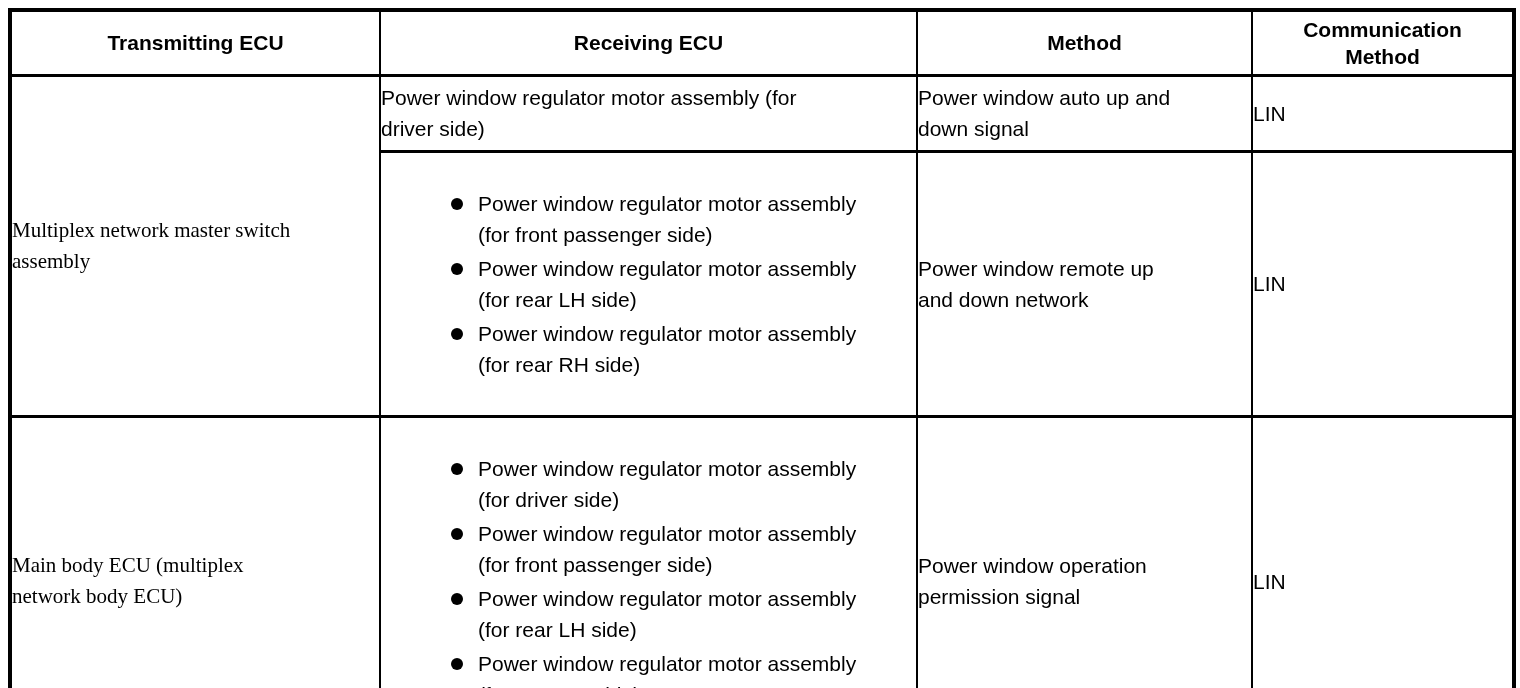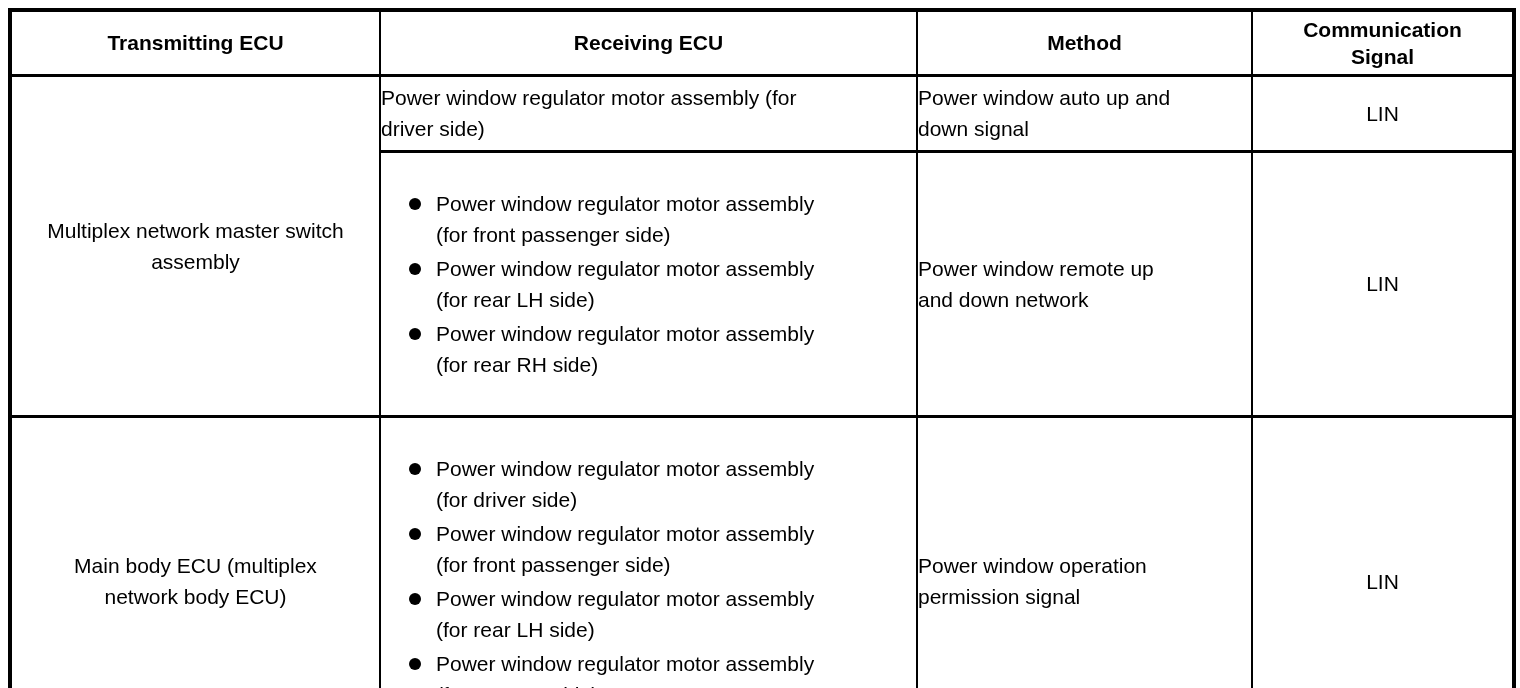--- a/index.html
+++ b/index.html
@@ -26,30 +26,30 @@
   }
   .doc-table thead th {
     font-weight: bold; text-align: center;
     line-height: 27px; height: 65px;
     padding: 0 6px;
   }
   tr.row-a { height: 76px; }
   tr.row-b { height: 198px; }
   tr.row-c { height: 260px; }
 
-  .cell-transmitting { padding: 2px 8px 2px 4px; text-align: center; }
+  .cell-transmitting { padding: 2px 8px 2px 4px; text-align: left; font-family: Liberation Serif, serif; }
   .cell-receiving-plain { padding: 2px 8px 2px 5px; text-align: left; }
   .cell-signal { padding: 2px 8px 2px 6px; text-align: left; }
-  .cell-method { text-align: center; }
+  .cell-method { }
 
   .bullet-list {
     display: flex; flex-direction: column; justify-content: center;
     gap: 3px; padding: 4px 6px 4px 0;
   }
-  .bullet-item { display: flex; align-items: flex-start; }
+  .bullet-item { display: flex; align-items: flex-start; margin-left: 42px; }
   .bullet-dot {
     flex: 0 0 auto;
     width: 12px; height: 12px; border-radius: 50%;
     background: #000;
     margin: 10px 15px 0 28px;
   }
   .bullet-text { white-space: pre-line; }
 </style>
 </head>
 <body>
@@ -60,21 +60,21 @@
     <col style="width:537px">
     <col style="width:335px">
     <col style="width:262px">
   </colgroup>
   <thead>
     <tr>
       <th>Transmitting ECU</th>
       <th>Receiving ECU</th>
       <th>Method</th>
       <th>Communication
-Signal</th>
+Method</th>
     </tr>
   </thead>
   <tbody>
     <tr class="row-a">
       <td class="cell-transmitting" rowspan="2">Multiplex network master switch
 assembly</td>
       <td class="cell-receiving-plain">Power window regulator motor assembly (for
 driver side)</td>
       <td class="cell-signal">Power window auto up and
 down signal</td>

